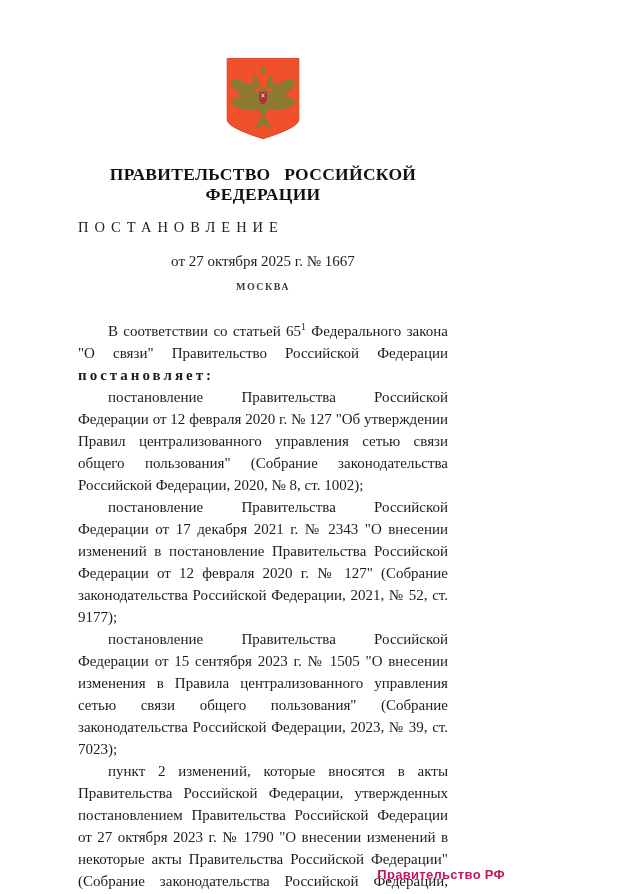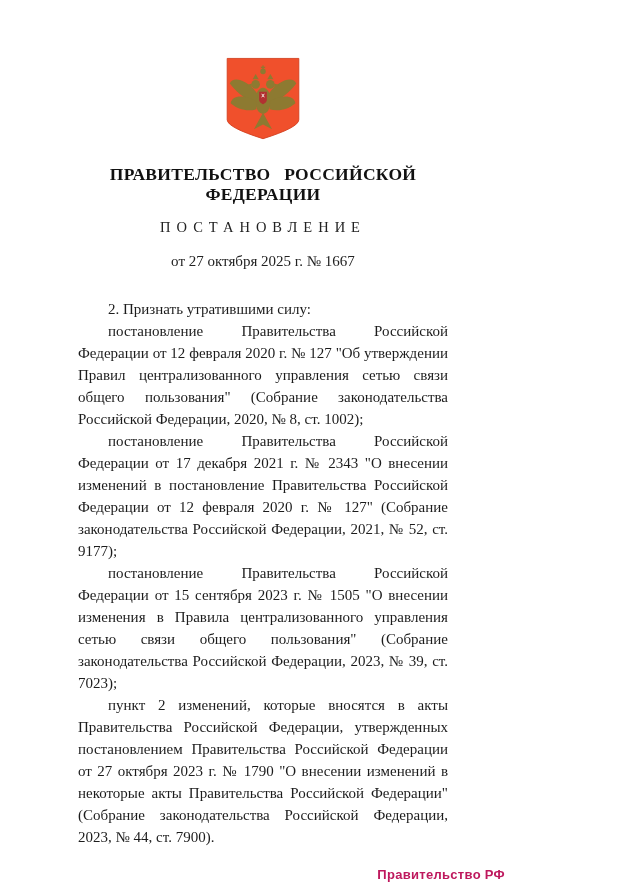--- a/index.html
+++ b/index.html
@@ -17,21 +17,21 @@
   .emblem-wrap { text-align: center; padding-top: 52px; line-height: 0; }
   .emblem-svg { width: 82px; height: 94px; display: inline-block; }
 
   .org-name {
     text-align: center; margin-top: 18px;
     font-weight: bold; font-size: 17.5px; line-height: 20px;
     letter-spacing: 0.3px; word-spacing: 9px;
     color: #111;
   }
   .doc-type {
-    text-align: center; margin-top: 15px;
+    margin-top: 15px;
     font-size: 14.5px; line-height: 17px; letter-spacing: 6px;
     color: #222;
   }
   .date-line {
     text-align: center; margin-top: 16px;
     font-size: 15px; line-height: 18px; color: #222;
   }
   .city {
     text-align: center; margin-top: 11px;
     font-size: 10px; font-weight: bold; letter-spacing: 1.5px;
@@ -88,24 +88,25 @@
           <path d="M47.5,66 L37,85 L47.5,79.5 L58,85 Z"></path>
         </g>
         <path d="M43,41.5 h9 v9.5 q0,3.2 -4.5,5 q-4.5,-1.8 -4.5,-5 z" fill="#b23131"></path>
         <path d="M46,44 l3,4 M49,44 l-3,4" stroke="#f3efe2" stroke-width="1.1" fill="none"></path>
       </svg>
     </div>
 
     <div class="org-name">ПРАВИТЕЛЬСТВО РОССИЙСКОЙ ФЕДЕРАЦИИ</div>
     <div class="doc-type">ПОСТАНОВЛЕНИЕ</div>
     <div class="date-line">от 27 октября 2025 г. № 1667</div>
+    <div class="city">МОСКВА</div>
 
 
     <div class="body-text">
-      <p>2. Признать утратившими силу:</p>
+      <p><span>В соответствии со статьей 65</span><sup class="fn">1</sup><span> Федерального закона "О связи" Правительство Российской Федерации </span><span class="decree-word">постановляет:</span></p>
       <p>постановление Правительства Российской Федерации от 12 февраля 2020 г. № 127 "Об утверждении Правил централизованного управления сетью связи общего пользования" (Собрание законодательства Российской Федерации, 2020, № 8, ст. 1002);</p>
       <p>постановление Правительства Российской Федерации от 17 декабря 2021 г. № 2343 "О внесении изменений в постановление Правительства Российской Федерации от 12 февраля 2020 г. № 127" (Собрание законодательства Российской Федерации, 2021, № 52, ст. 9177);</p>
       <p>постановление Правительства Российской Федерации от 15 сентября 2023 г. № 1505 "О внесении изменения в Правила централизованного управления сетью связи общего пользования" (Собрание законодательства Российской Федерации, 2023, № 39, ст. 7023);</p>
       <p>пункт 2 изменений, которые вносятся в акты Правительства Российской Федерации, утвержденных постановлением Правительства Российской Федерации от 27 октября 2023 г. № 1790 "О внесении изменений в некоторые акты Правительства Российской Федерации" (Собрание законодательства Российской Федерации, 2023, № 44, ст. 7900).</p>
     </div>
 
   </div>
 
   <div class="watermark">Правительство РФ</div>
 </div>

